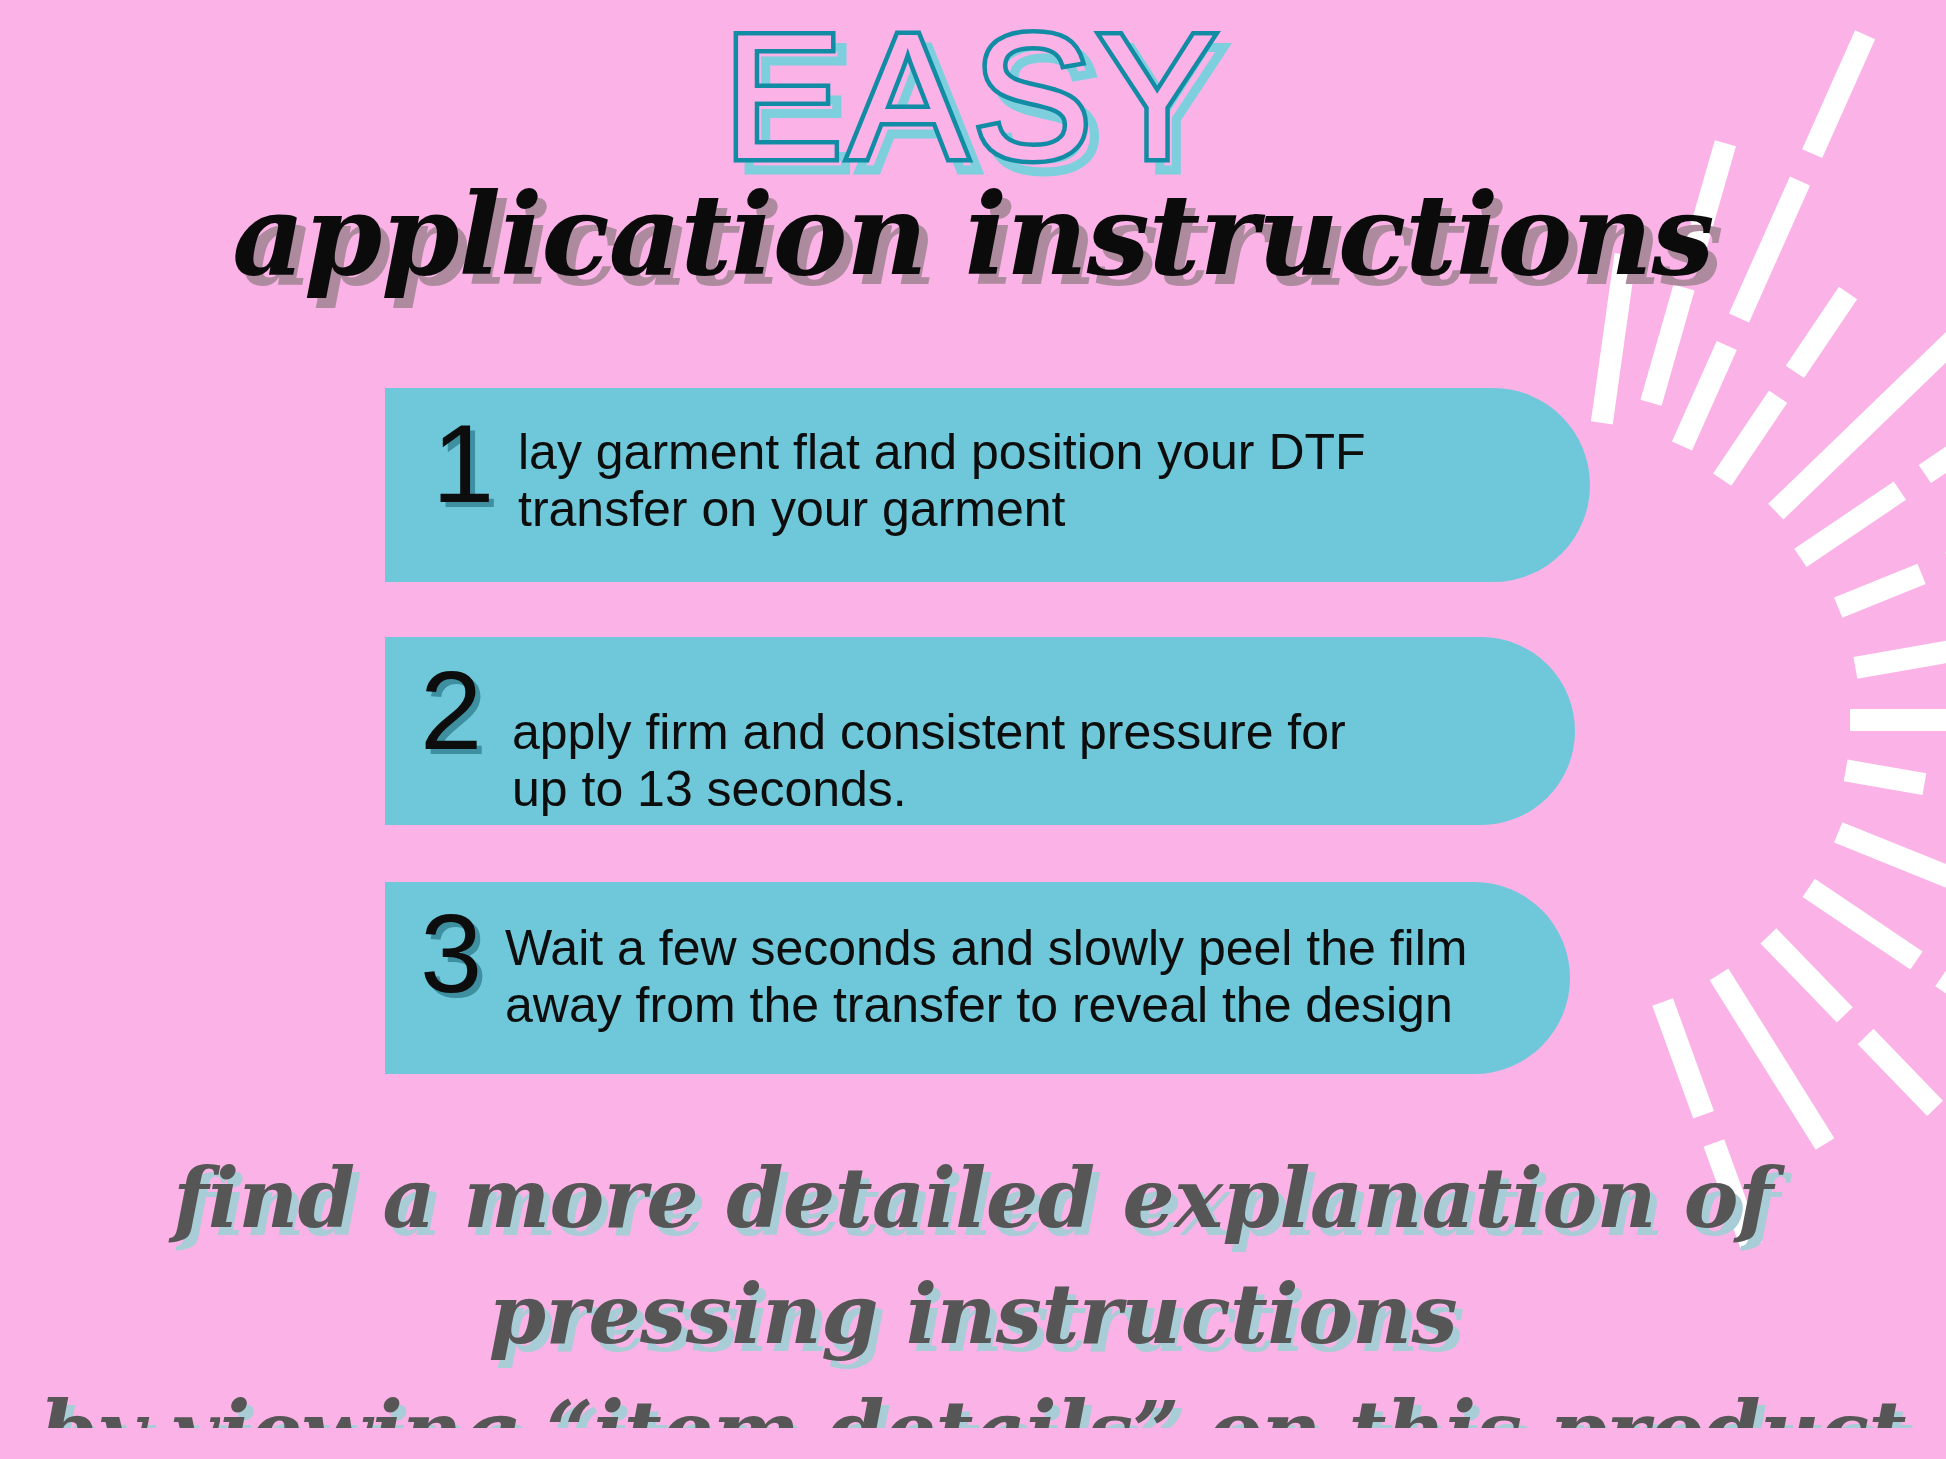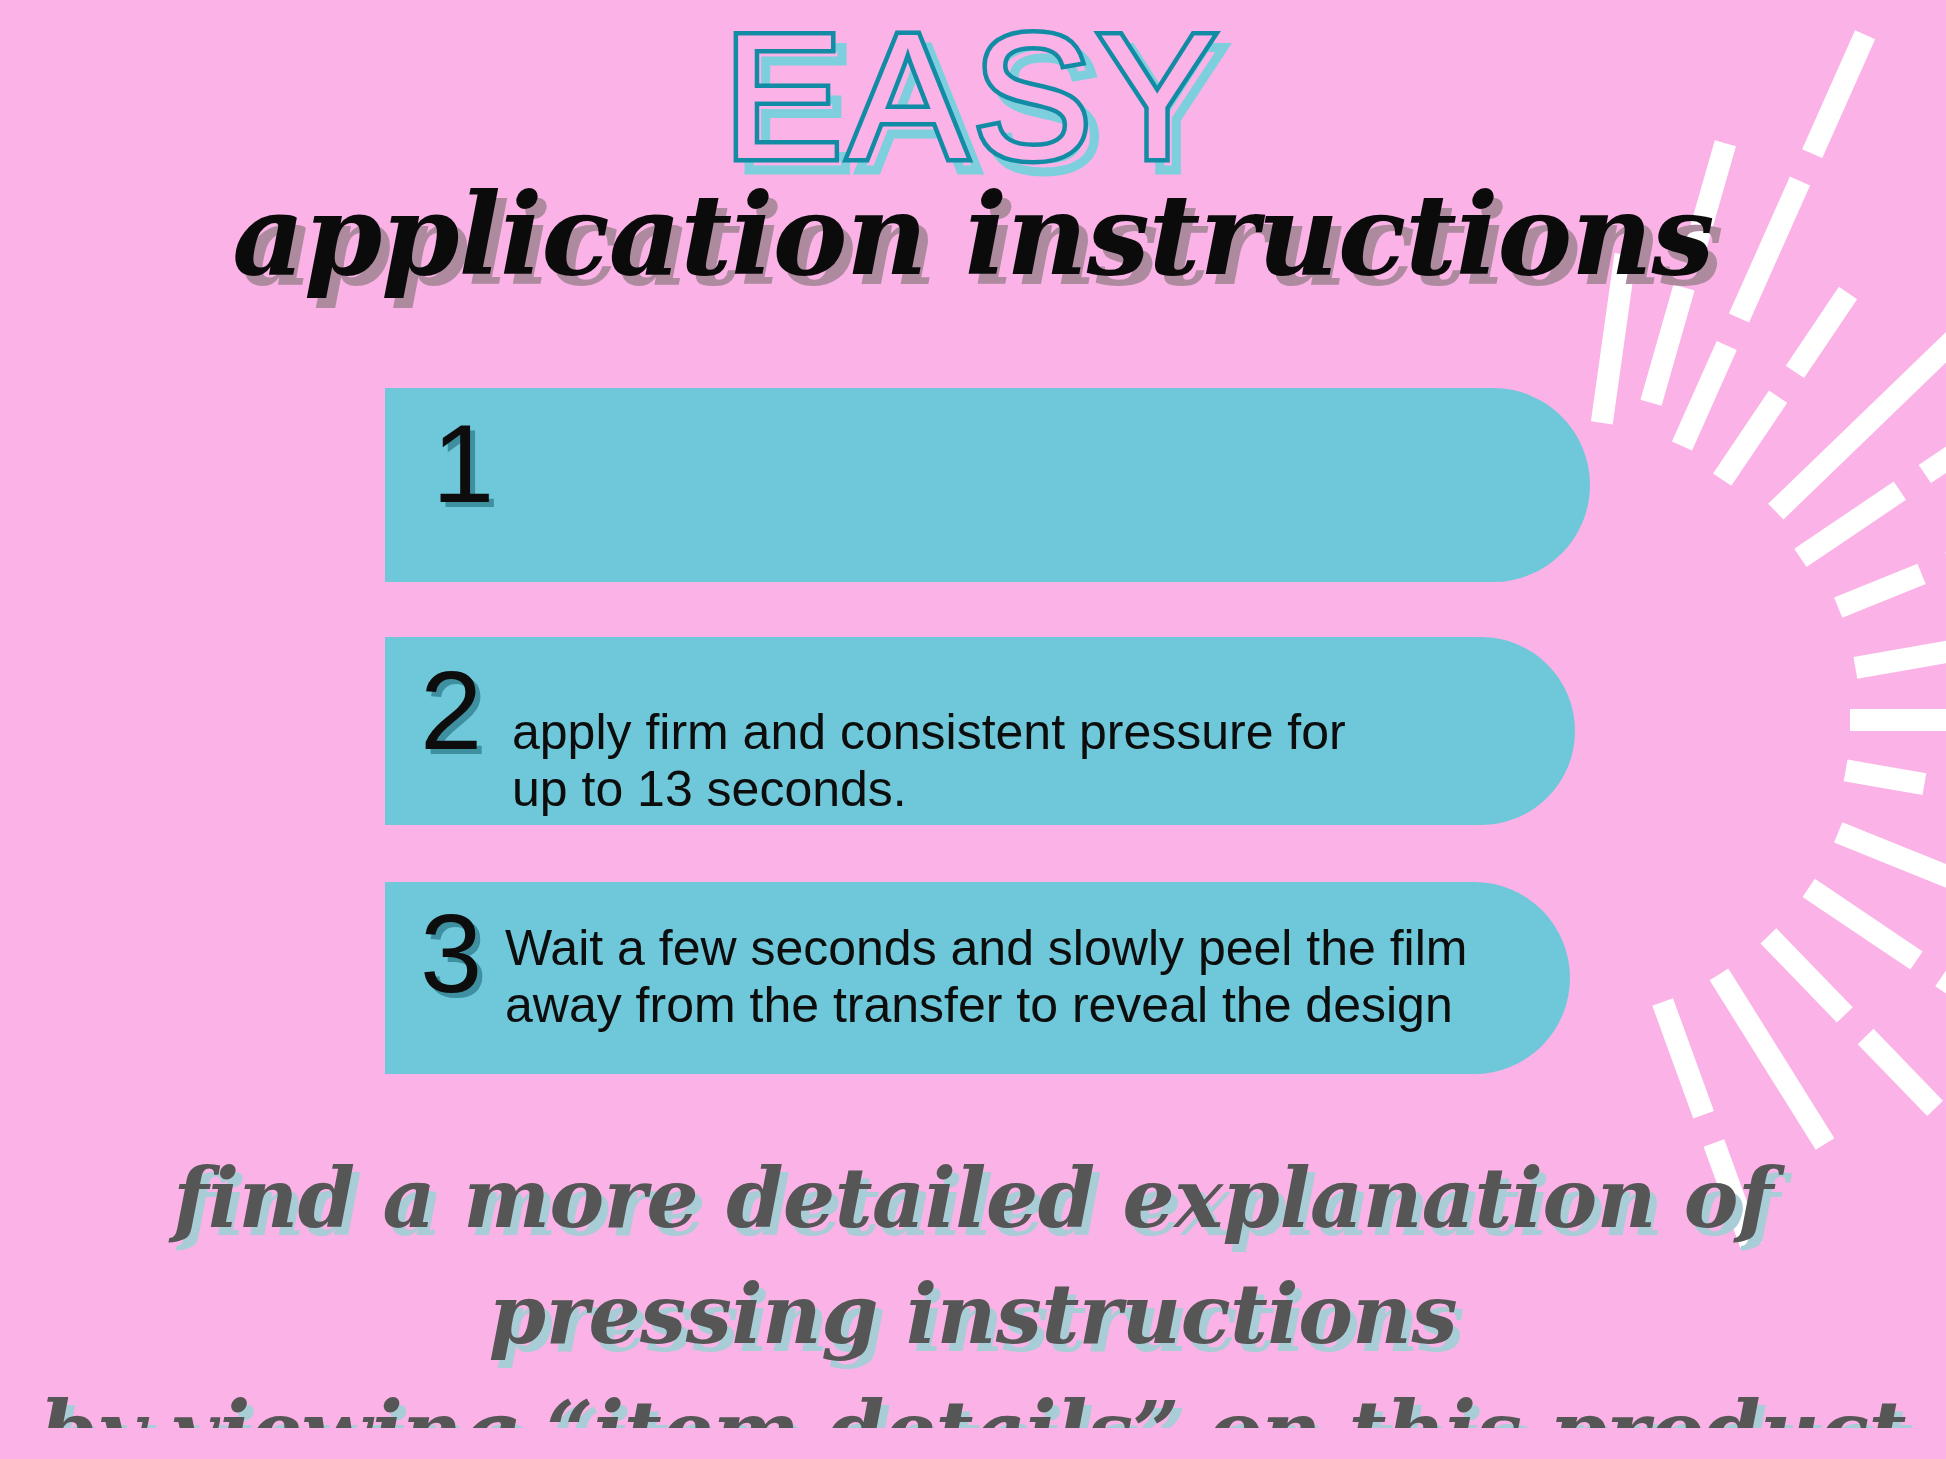--- a/index.html
+++ b/index.html
@@ -155,20 +155,22 @@
   </div>
 
   <div id="appinstr-wrap">
     <div class="ai-layer ai-shadow">application instructions</div>
     <div class="ai-layer ai-main">application instructions</div>
   </div>
 
   <div id="fill1" class="pill-left-fill"></div>
   <div id="pill1" class="pill"></div>
   <div id="num1" class="step-num">1</div>
+  <div id="txt1" class="step-text">lay garment flat and position your DTF
+transfer on your garment</div>
 
   <div id="fill2" class="pill-left-fill"></div>
   <div id="pill2" class="pill"></div>
   <div id="num2" class="step-num">2</div>
   <div id="txt2" class="step-text">apply firm and consistent pressure for
 up to 13 seconds.</div>
 
   <div id="fill3" class="pill-left-fill"></div>
   <div id="pill3" class="pill"></div>
   <div id="num3" class="step-num">3</div>

